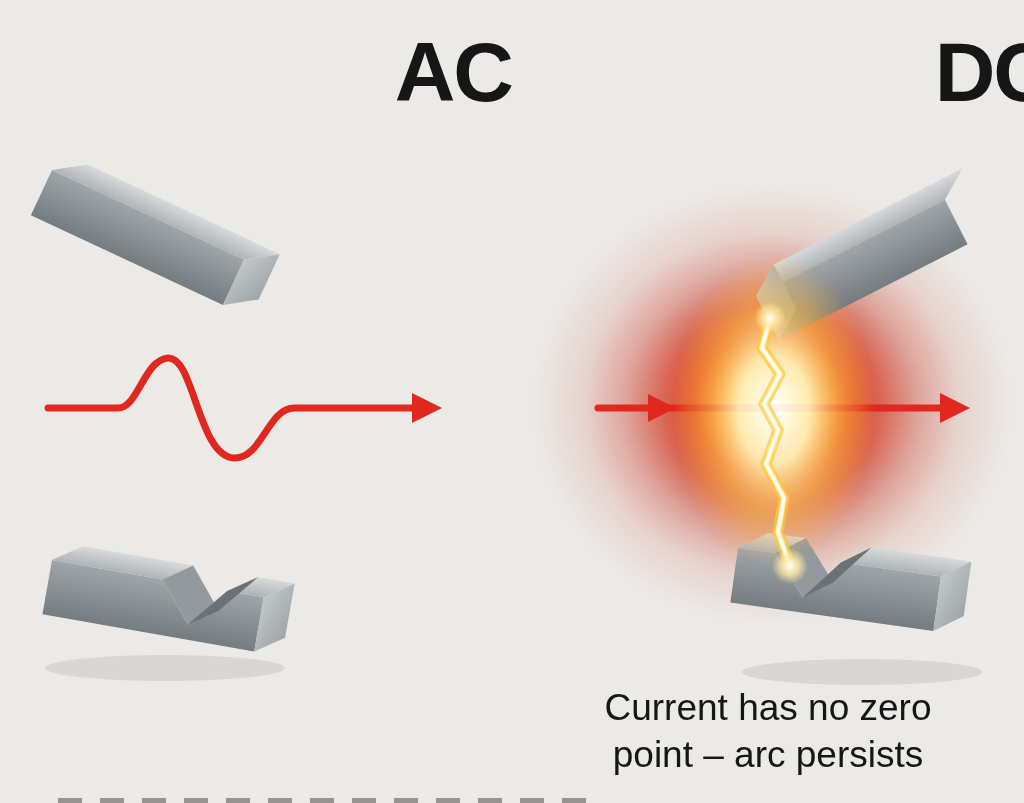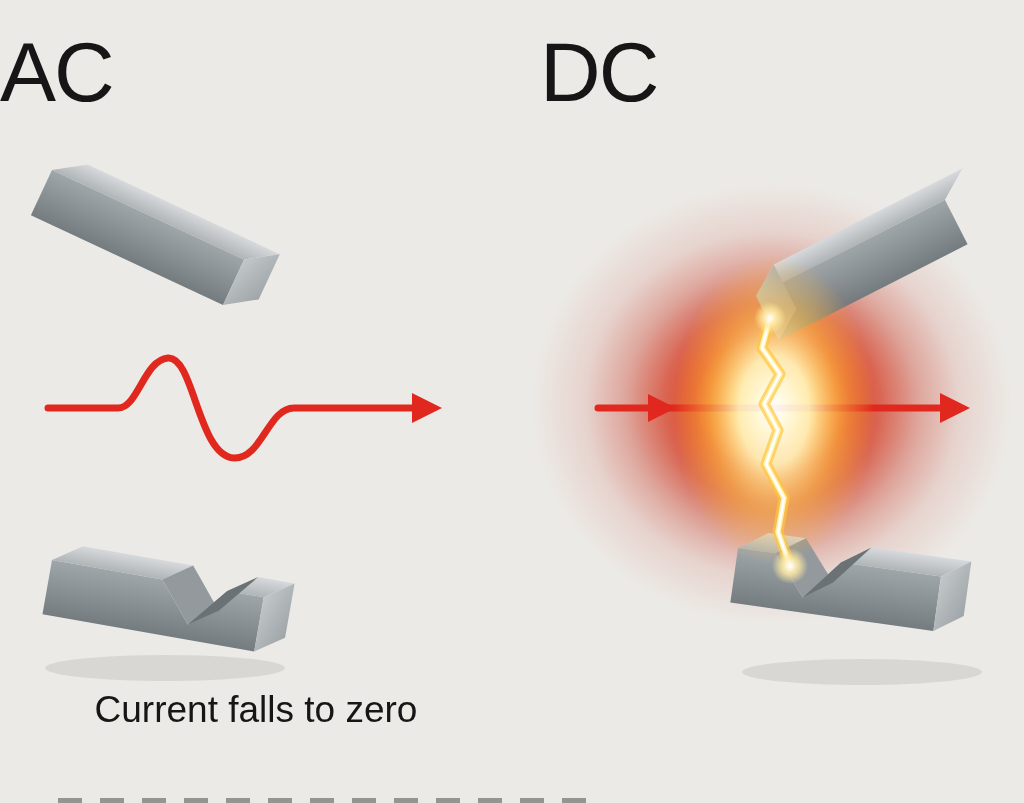--- a/index.html
+++ b/index.html
@@ -11,22 +11,22 @@
   .canvas{
     position:relative;
     width:1024px;height:803px;
     margin:0 auto;
     background:var(--background);
     overflow:hidden;
     font-family:"Liberation Sans", sans-serif;
   }
   .title{
     position:absolute;top:30px;width:512px;
-    text-align:left;
-    font-size:84px;font-weight:normal;line-height:1;
+    text-align:right;
+    font-size:84px;font-weight:bold;line-height:1;
     letter-spacing:-2px;
     color:var(--text);
   }
   .title.left{left:0;}
   .title.right{left:540px;}
   .caption{
     position:absolute;width:512px;
     text-align:center;
     font-size:37px;font-weight:500;line-height:1.28;
     color:var(--text);
@@ -141,17 +141,20 @@
 
     <g>
       <polyline points="770,318 762,348 780,374 764,404 778,430 766,464 784,498 778,532 790,566" fill="none" stroke="#FFC63C" stroke-width="11" stroke-opacity="0.7" stroke-linecap="round" stroke-linejoin="round"></polyline>
       <polyline points="770,318 762,348 780,374 764,404 778,430 766,464 784,498 778,532 790,566" fill="none" stroke="#FFEFA8" stroke-width="5.5" stroke-linecap="round" stroke-linejoin="round"></polyline>
       <polyline points="770,318 762,348 780,374 764,404 778,430 766,464 784,498 778,532 790,566" fill="none" stroke="#FFFFFF" stroke-width="2.6" stroke-linecap="round" stroke-linejoin="round"></polyline>
       <circle cx="770" cy="318" r="16" fill="url(#spark)"></circle>
       <circle cx="790" cy="566" r="18" fill="url(#spark)"></circle>
     </g>
   </svg>
 
-  <div class="caption left">Current falls to zero</div>
 
+  <div class="caption right">
+    <span>Current has no zero</span>
+    <span>point – arc persists</span>
+  </div>
 
   <div class="bottom-marks"></div>
 </div>
 
 </body></html>

